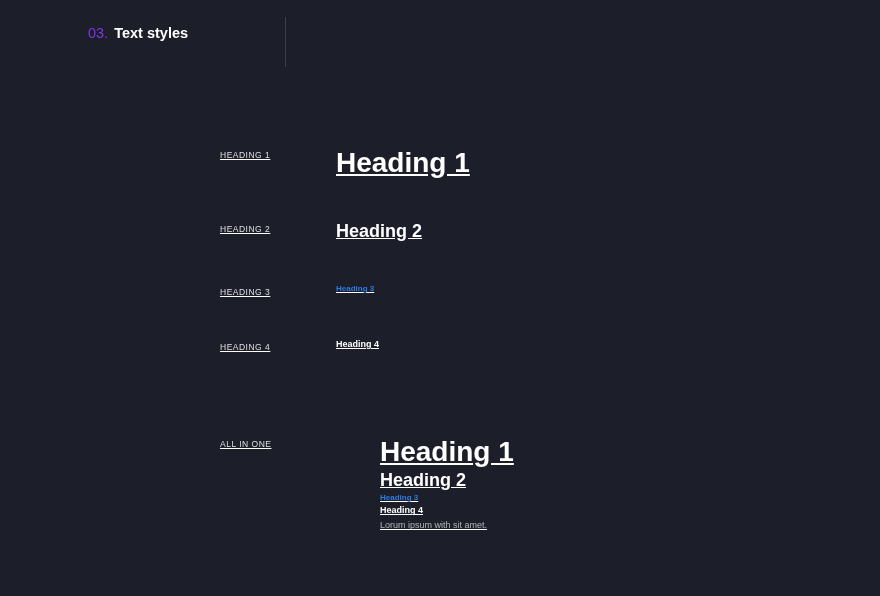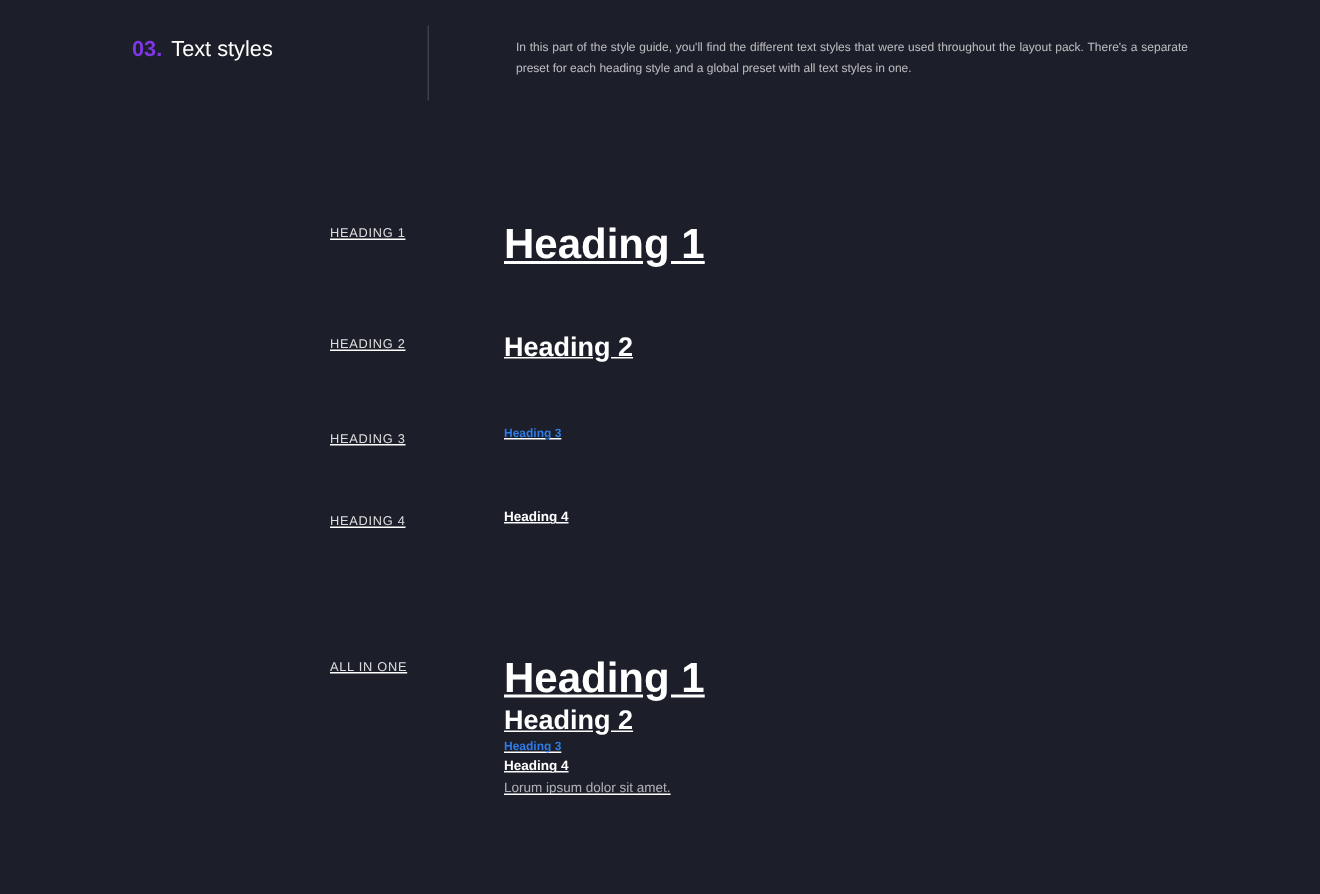--- a/index.html
+++ b/index.html
@@ -22,26 +22,26 @@
     }
     .title-block {
       display: flex;
       gap: 6px;
       width: 187px;
       flex-shrink: 0;
     }
     .number-prefix {
       color: #7e36e6;
       font-size: 14.5px;
-      font-weight: 700;
+      font-weight: 400;
     }
     .section-title {
       color: #ffffff;
       font-size: 14.5px;
-      font-weight: 400;
+      font-weight: 700;
     }
     .divider {
       width: 1px;
       background-color: rgba(255,255,255,0.15);
       height: 50px;
       margin-top: -8px;
       margin-right: 48px;
       margin-left: 0;
     }
     .description {
@@ -55,20 +55,21 @@
       padding: 80px 88px 0 220px;
       text-decoration: underline;
     }
     .style-row {
       display: flex;
       margin-bottom: 42px;
     }
     .style-row.all-in-one {
       margin-top: 10px;
       margin-bottom: 0;
+      gap: 44px;
     }
     .label-col {
       width: 116px;
       flex-shrink: 0;
       font-size: 8.5px;
       letter-spacing: 0.5px;
       color: rgba(255,255,255,0.85);
       padding-top: 3px;
     }
     .sample-col {
@@ -111,21 +112,20 @@
   </style>
 </head>
 <body>
 
 <div class="header-section">
   <div class="title-block">
     <span class="number-prefix">03.</span>
     <span class="section-title">Text styles</span>
   </div>
   <div class="divider"></div>
-  <div class="description">In this part of the style guide, you'll find the different text styles that were used throughout the layout pack. There's a separate preset for each heading style and a global preset with all text styles in one.</div>
 </div>
 
 <div class="content-section">
 
   <div class="style-row">
     <div class="label-col">HEADING 1</div>
     <div class="sample-col">
       <div class="heading-1">Heading 1</div>
     </div>
   </div>
@@ -154,17 +154,17 @@
   <div class="style-row">
   </div>
 
   <div class="style-row all-in-one">
     <div class="label-col">ALL IN ONE</div>
     <div class="sample-col all-stack">
       <div class="heading-1">Heading 1</div>
       <div class="heading-2">Heading 2</div>
       <div class="heading-3">Heading 3</div>
       <div class="heading-4">Heading 4</div>
-      <div class="body-text">Lorum ipsum dolor sit amet.</div>
+      <div class="body-text">Lorum ipsum with sit amet.</div>
     </div>
   </div>
 
 </div>
 
 </body></html>

